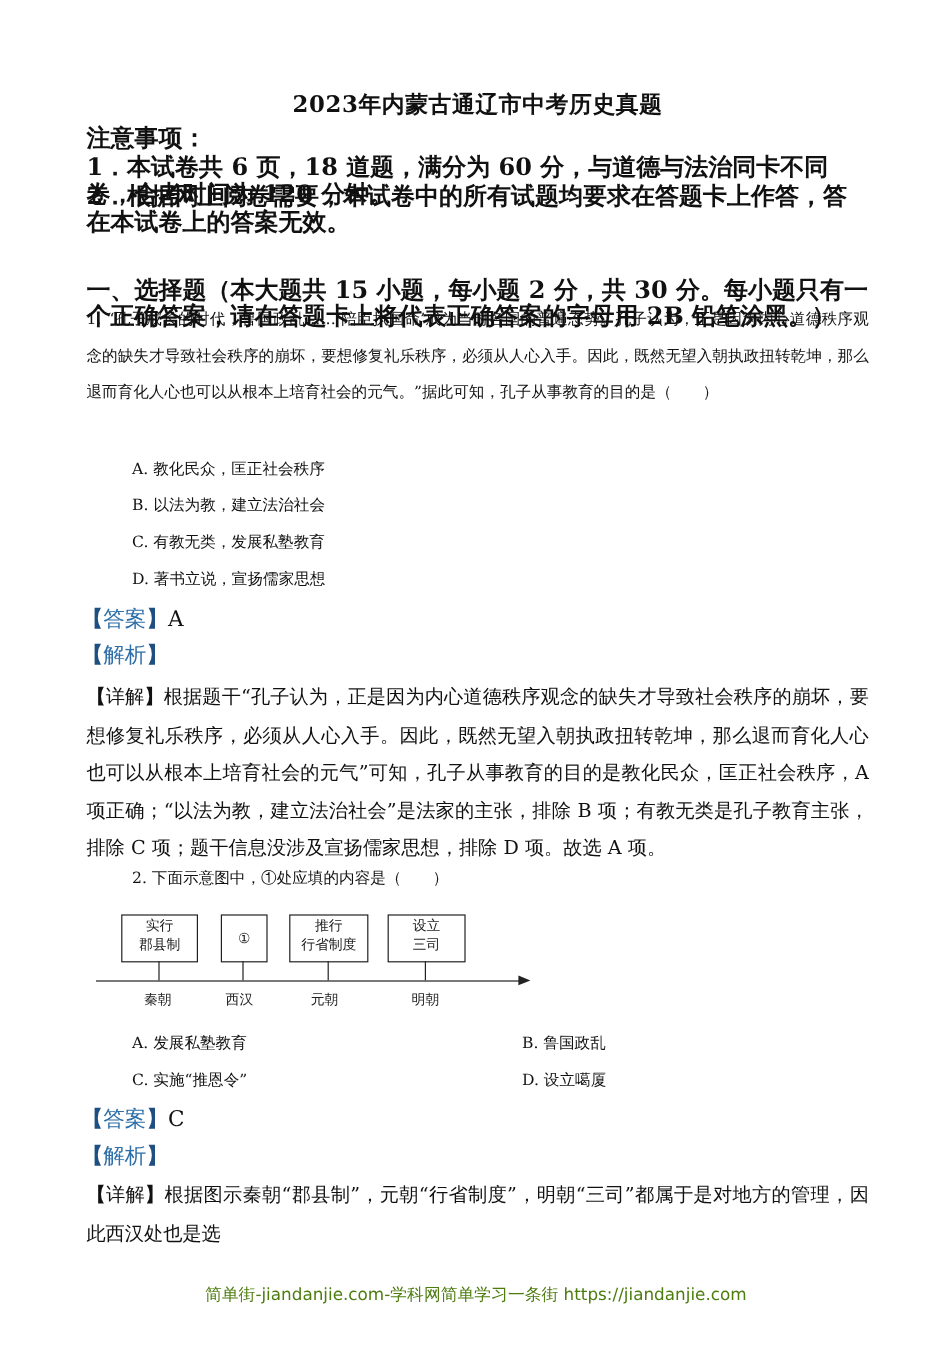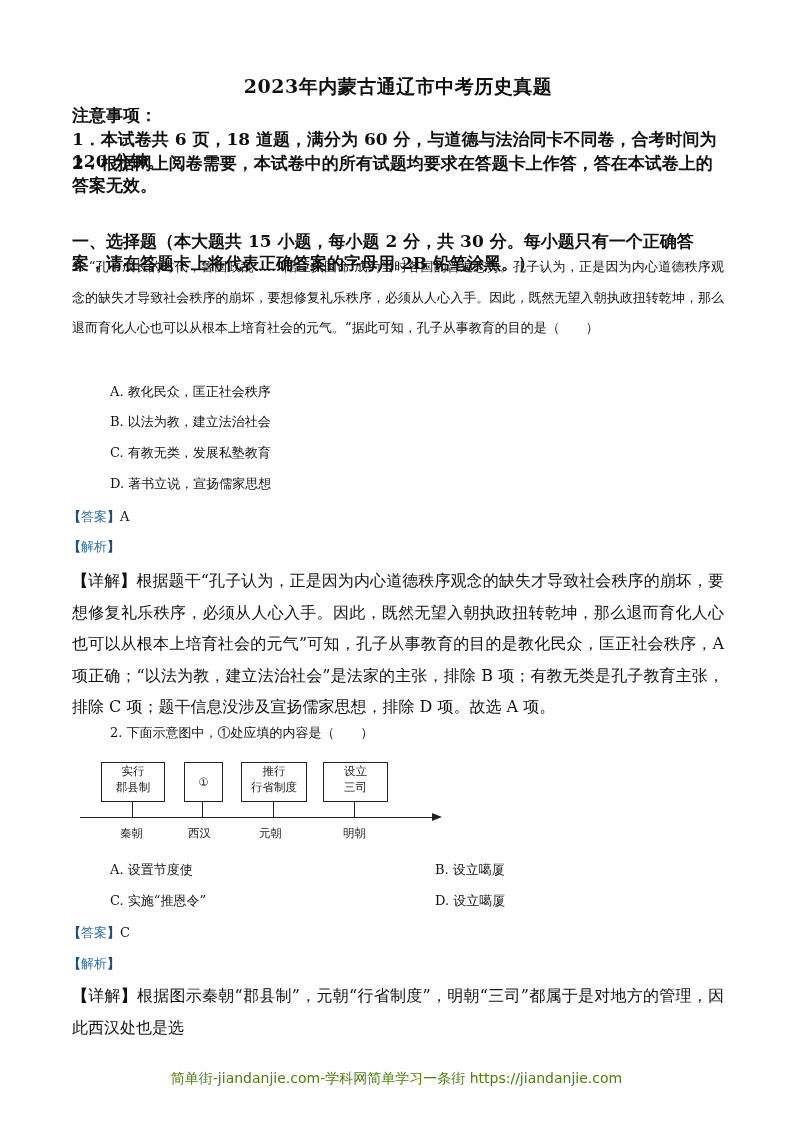--- a/index.html
+++ b/index.html
@@ -29,21 +29,21 @@
       text-align: center;
       font-size: 19px;
       font-weight: bold;
       letter-spacing: 0.5px;
     }
     .notice-heading,
     .notice-line,
     .section-heading {
       position: absolute;
       left: 0;
-      font-size: 17px;
+      font-size: 20px;
       font-weight: bold;
       line-height: 22px;
       width: 652px;
     }
     .notice-heading { top: 104px; }
     .notice-1 { top: 128px; }
     .notice-2 { top: 152px; }
     .section-heading { top: 200px; margin-top: 30px; }
 
     .q-stem {
@@ -56,21 +56,21 @@
     }
     .q1-stem { top: 252px; }
     .option {
       position: absolute;
       font-size: 13px;
       line-height: 20px;
       margin-left: 38px;
     }
     .tag {
       position: absolute;
-      font-size: 13px;
+      font-size: 18px;
       line-height: 20px;
       color: #2e6fa8;
     }
     .tag .bracket { color: #1f4f80; font-weight: bold; }
     .tag .answer-value { color: #111; }
     .detail {
       position: absolute;
       left: 0;
       width: 652px;
       font-size: 16px;
@@ -197,22 +197,22 @@
 
     <div class="axis"></div>
     <div class="arrowhead"></div>
 
     <div class="era" style="left:40px;">秦朝</div>
     <div class="era" style="left:108px;">西汉</div>
     <div class="era" style="left:179px;">元朝</div>
     <div class="era" style="left:263px;">明朝</div>
   </div>
 
-  <div class="option" style="left:0; top:860px;">A. 设置节度使</div>
-  <div class="option" style="left:325px; top:860px;">B. 设立噶厦</div>
+  <div class="option" style="left:0; top:860px;">A. 发展私塾教育</div>
+  <div class="option" style="left:325px; top:860px;">B. 鲁国政乱</div>
   <div class="option" style="left:0; top:891px;">C. 实施“推恩令”</div>
   <div class="option" style="left:325px; top:891px;text-align:right;">D. 设立噶厦</div>
 
   <div class="tag" style="left:-4px; top:923px;">
     <span class="bracket">【</span><span>答案</span><span class="bracket">】</span><span class="answer-value">C</span>
   </div>
   <div class="tag" style="left:-4px; top:954px;">
     <span class="bracket">【</span><span>解析</span><span class="bracket">】</span>
   </div>
 

